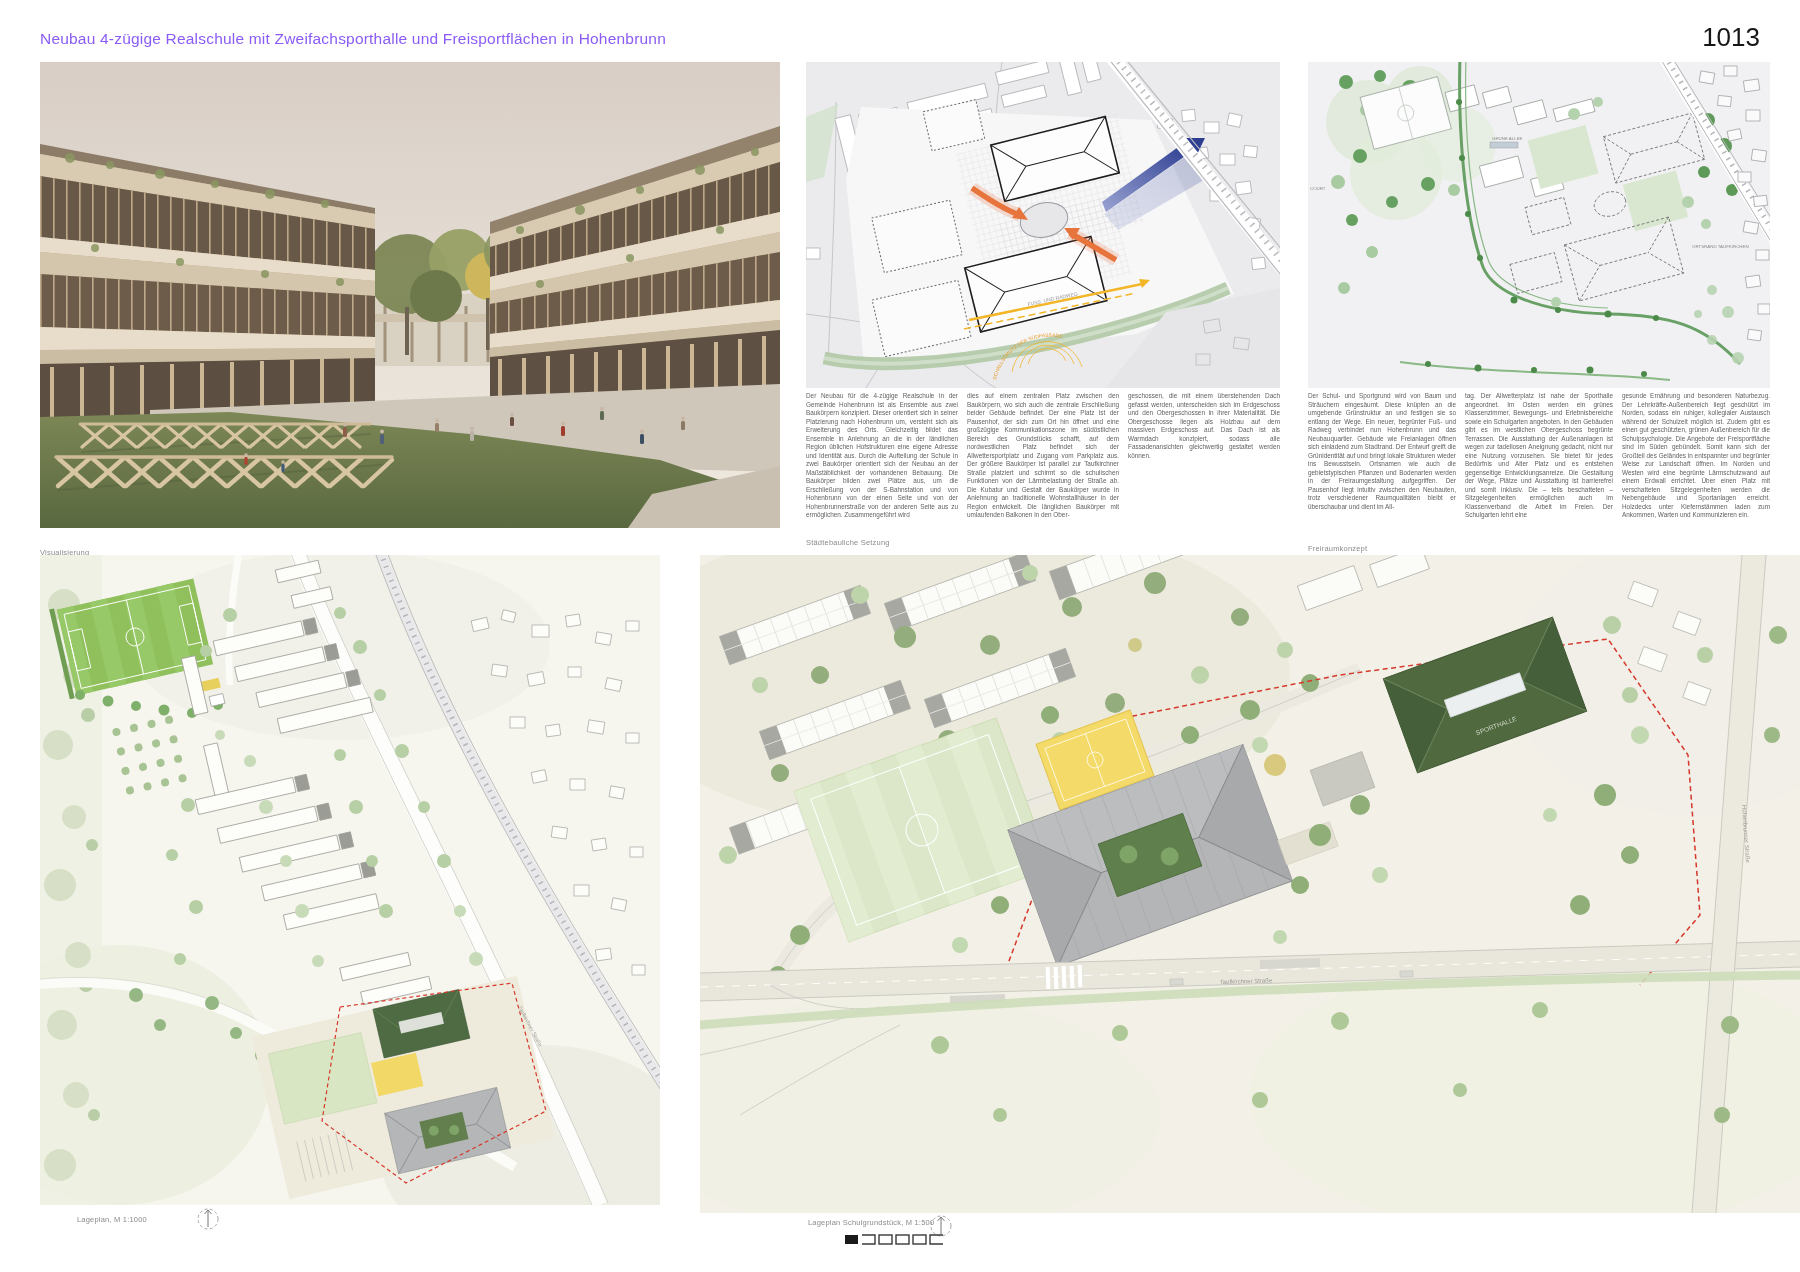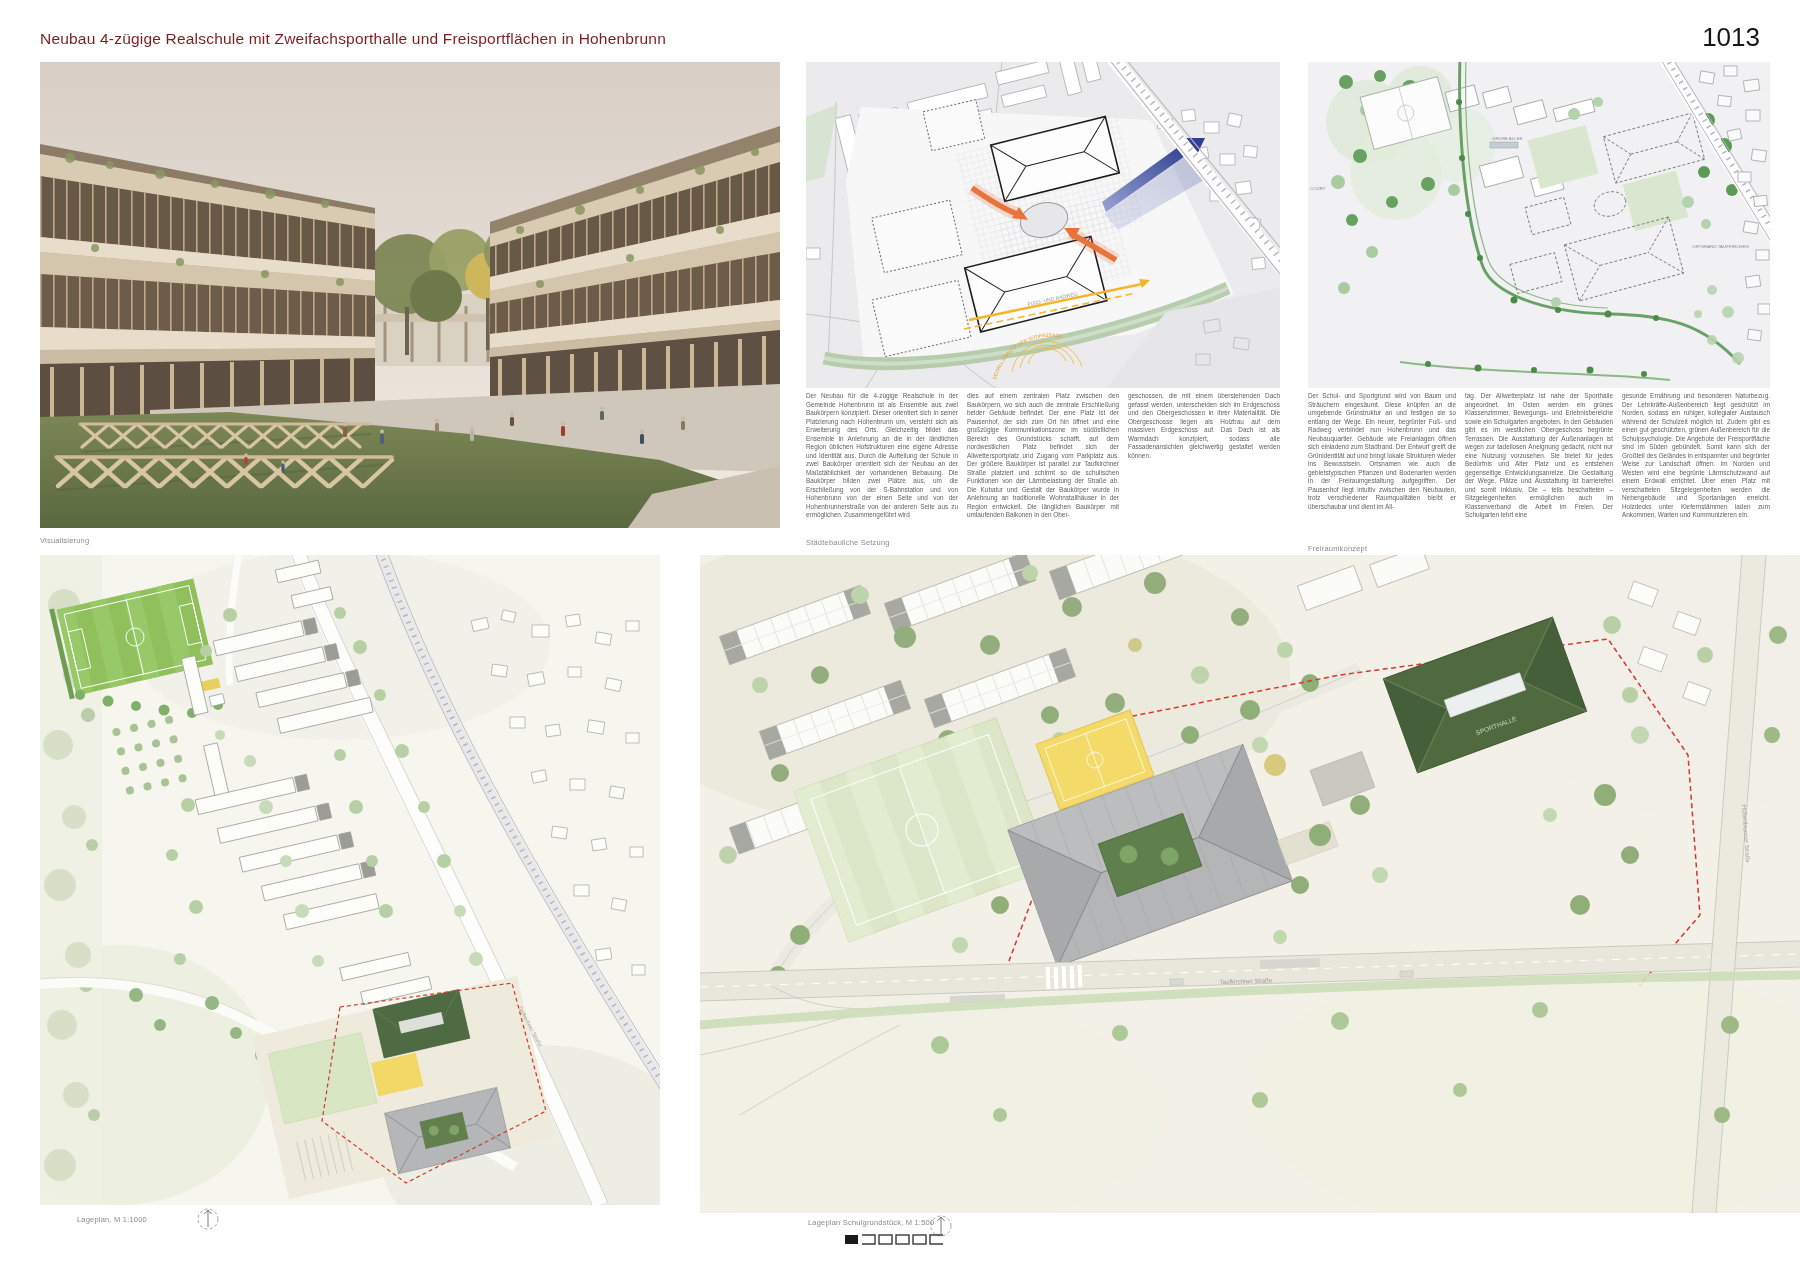--- a/index.html
+++ b/index.html
@@ -1,18 +1,18 @@
 <!DOCTYPE html>
 <html><head>
 <meta charset="utf-8">
 <style>
   html,body{margin:0;padding:0;background:#ffffff;}
   .sheet{position:relative;width:1800px;height:1272px;background:#fff;
          font-family:"Liberation Sans",sans-serif;overflow:hidden;}
-  .sheet-title{position:absolute;left:40px;top:30px;font-size:15.5px;color:#7f1d1d;letter-spacing:.2px;}
+  .sheet-title{position:absolute;left:40px;top:30px;font-size:15.5px;color:#8b5cf6;letter-spacing:.2px;}
   .sheet-number{position:absolute;right:40px;top:22px;font-size:26px;color:#161616;}
   .panel{position:absolute;}
   .caption{position:absolute;font-size:7.5px;color:#8b8b8b;letter-spacing:.2px;}
   .textcols{position:absolute;display:flex;gap:9px;height:148px;overflow:hidden;}
   .textcols .col{font-size:6.4px;line-height:1.33;color:#5f5f5f;text-align:justify;}
   .textcols.mid .col{width:152px;}
   .textcols.right .col{width:148px;}
   svg{display:block;}
   svg text{font-family:"Liberation Sans",sans-serif;}
 </style>
@@ -238,21 +238,21 @@
             <rect x="-1.6" y="-7" width="3.2" height="8" rx="1.4" fill="#b0432f"></rect>
             <circle cy="-9" r="1.8" fill="#c9b8a5"></circle>
           </g>
         <g transform="translate(243,409)">
             <rect x="-1.6" y="-7" width="3.2" height="8" rx="1.4" fill="#42597a"></rect>
             <circle cy="-9" r="1.8" fill="#c9b8a5"></circle>
           </g>
       </g>
     </svg>
   </div>
-  <div class="caption" style="left:40px;top:536px;">Visualisierung</div>
+  <div class="caption" style="left:40px;top:548px;">Visualisierung</div>
 
   <div class="panel" style="left:806px;top:62px;width:474px;height:326px;">
     <svg width="474" height="326" viewBox="0 0 474 326">
       <defs>
         <pattern id="grid" width="6" height="6" patternUnits="userSpaceOnUse">
           <path d="M0 0H6M0 0V6" stroke="#dadadd" stroke-width="0.7" fill="none"></path>
         </pattern>
         <linearGradient id="bluearr" x1="0" y1="1" x2="1" y2="0">
           <stop offset="0" stop-color="#9aa3d2"></stop>
             <stop offset="1" stop-color="#2e3f92"></stop>

